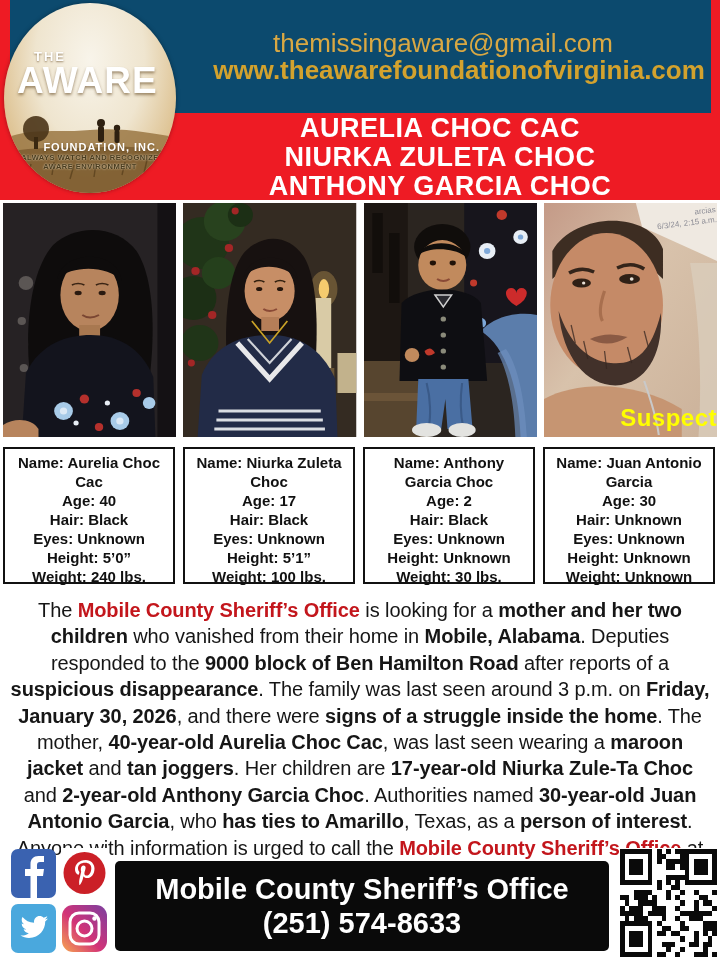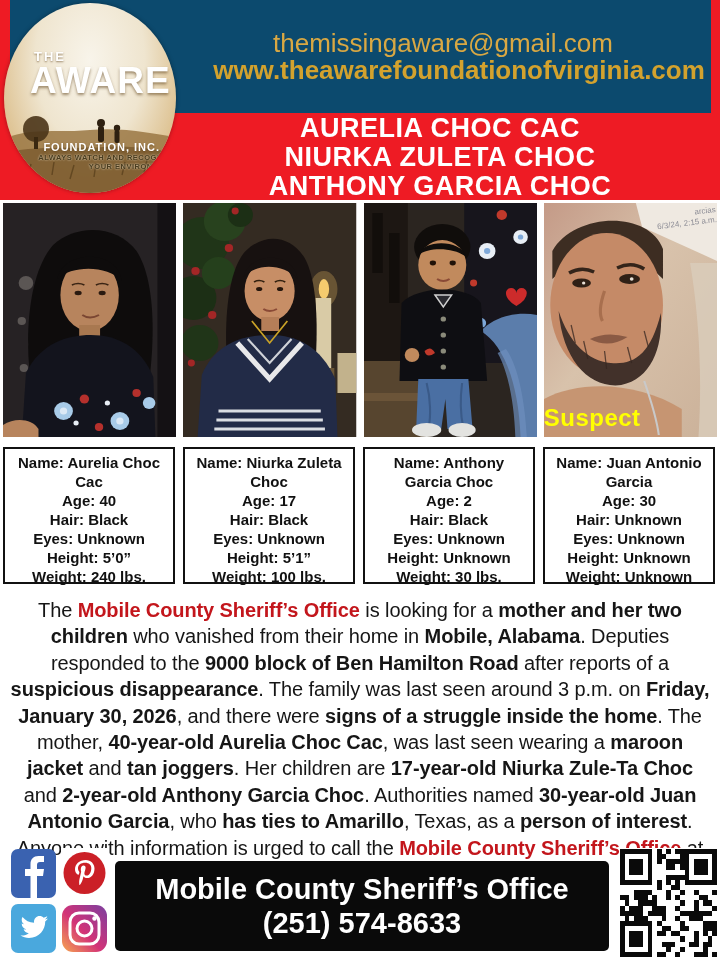--- a/index.html
+++ b/index.html
@@ -22,30 +22,30 @@
     display:flex;flex-direction:column;align-items:center;justify-content:center;
   }
   .name-line{color:#ffffff;font-size:27px;font-weight:800;line-height:29px;white-space:nowrap;letter-spacing:0.5px;}
   
   .logo{
     position:absolute;left:4px;top:3px;width:172px;height:190px;border-radius:50%;
     background:radial-gradient(ellipse at 50% 30%, #f8f4ea 0%, #efe5cf 45%, #ddc190 78%, #c9a76d 100%);
     z-index:6;overflow:hidden;box-shadow:0 0 4px rgba(0,0,0,.35);
   }
   .logo-the{position:absolute;left:30px;top:46px;color:#fff;font-size:13px;font-weight:700;letter-spacing:2px;text-shadow:0 1px 2px rgba(90,60,20,.6);}
-  .logo-aware{position:absolute;left:13px;top:57px;color:#fff;font-size:37px;font-weight:800;letter-spacing:1px;text-shadow:0 2px 3px rgba(90,60,20,.55);margin-left:13px;}
+  .logo-aware{position:absolute;left:13px;top:57px;color:#fff;font-size:37px;font-weight:800;letter-spacing:1px;text-shadow:0 2px 3px rgba(90,60,20,.55);}
   .logo-found{position:absolute;right:16px;top:99px;color:#fff;font-size:11px;font-weight:700;letter-spacing:1px;text-shadow:0 1px 2px rgba(90,60,20,.6);margin-top:39px;}
   .logo-scene{position:absolute;left:0;bottom:0;width:172px;height:92px;}
-  .logo-tag{position:absolute;left:0;bottom:22px;width:100%;text-align:right;color:#4a3c1e;font-size:7.5px;font-weight:700;line-height:9px;letter-spacing:.5px;text-shadow:0 0 2px rgba(255,248,230,.9);}
+  .logo-tag{position:absolute;left:0;bottom:22px;width:100%;text-align:center;color:#4a3c1e;font-size:7.5px;font-weight:700;line-height:9px;letter-spacing:.5px;text-shadow:0 0 2px rgba(255,248,230,.9);}
   
   .photos{position:absolute;left:3px;top:203px;width:714px;height:234px;display:flex;gap:7px;}
   .photo{position:relative;flex:1;overflow:hidden;}
   .photo svg{display:block;width:100%;height:100%;}
   .suspect-label{
-    position:absolute;left:0;right:0;bottom:5px;text-align:left;
+    position:absolute;left:0;right:0;bottom:5px;text-align:right;
     color:#ffff00;font-size:24px;font-weight:800;letter-spacing:.5px;
   }
   .suspect-note{
     position:absolute;right:2px;top:2px;transform:rotate(-7deg);transform-origin:top right;
     color:#8d8d96;font-size:8px;font-weight:500;line-height:10px;text-align:right;
   }
   
   .boxes{position:absolute;left:3px;top:447px;width:712px;height:137px;display:flex;gap:8px;}
   .pbox{
     flex:1;border:2px solid #111;background:#fff;box-sizing:border-box;
@@ -110,21 +110,21 @@
           <line x1="118" y1="74" x2="121" y2="61"></line>
         <line x1="140" y1="72" x2="143" y2="59"></line>
           <line x1="158" y1="74" x2="160" y2="62"></line>
       </g>
     </svg>
     <div class="logo-the">THE</div>
     <div class="logo-aware">AWARE</div>
     <div class="logo-found">FOUNDATION, INC.</div>
     <div class="logo-tag">
       <div>ALWAYS WATCH AND RECOGNIZE</div>
-      <div>YOUR ENVIRONMENT</div>
+      <div>AWARE ENVIRONMENT</div>
     </div>
   </div>
 
   <section class="photos">
 
     <div class="photo">
       <svg viewBox="0 0 166 234" preserveAspectRatio="none">
         <rect width="166" height="234" fill="#262224"></rect>
         <rect x="148" width="18" height="234" fill="#141114"></rect>
         <g fill="#bdb6ae" opacity="0.35">

